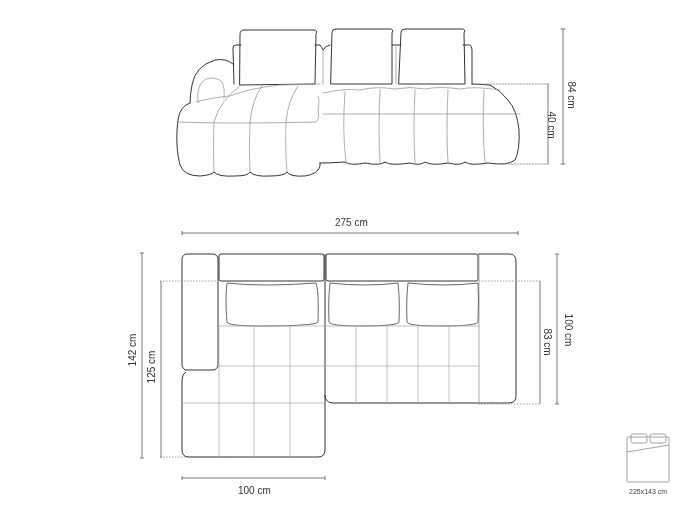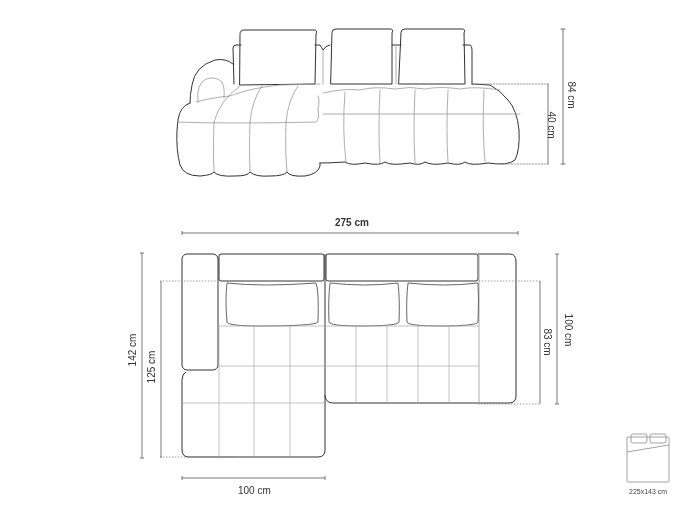--- a/index.html
+++ b/index.html
@@ -120,21 +120,21 @@
     <rect x="627" y="437" width="42" height="45" rx="1"></rect>
     <rect x="631" y="434" width="16" height="9" rx="2"></rect>
     <rect x="650" y="434" width="16" height="9" rx="2"></rect>
     <line x1="627" y1="452" x2="669" y2="445"></line>
   </g>
 </svg>
 
 <div class="dim-label rot90" style="left:556px; top:90px; width:30px; text-align:center;">84 cm</div>
 <div class="dim-label rot90" style="left:536px; top:120px; width:30px; text-align:center;">40 cm</div>
 
-<div class="dim-label" style="left:335px; top:218px;font-weight:bold;">275 cm</div>
+<div class="dim-label" style="left:335px; top:218px;">275 cm</div>
 
 <div class="dim-label rot90" style="left:548px; top:325px; width:40px; text-align:center;">100 cm</div>
 <div class="dim-label rot90" style="left:530px; top:337px; width:34px; text-align:center;">83 cm</div>
 
 <div class="dim-label rotm90" style="left:113px; top:345px; width:40px; text-align:center;">142 cm</div>
 <div class="dim-label rotm90" style="left:132px; top:362px; width:40px; text-align:center;">125 cm</div>
 
 <div class="dim-label" style="left:238px; top:486px;">100 cm</div>
 
 <div class="bed-label" style="left:629px; top:488px;">225x143 cm</div>

